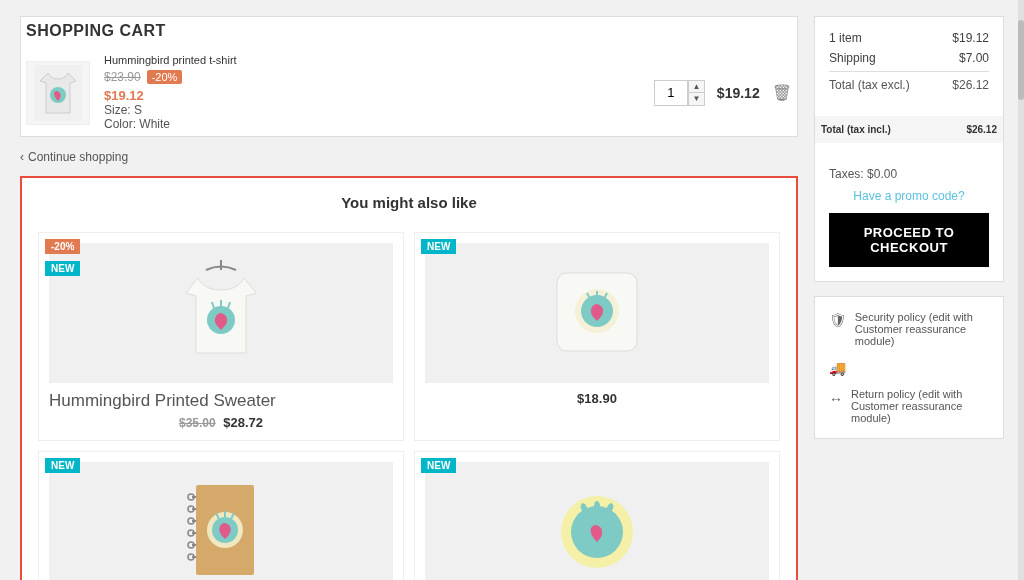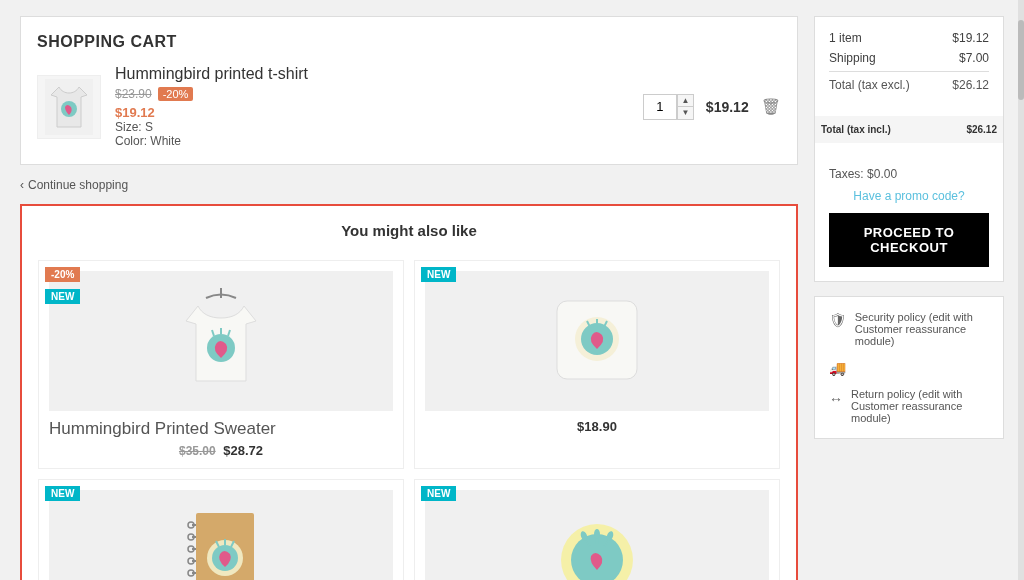--- a/index.html
+++ b/index.html
@@ -17,21 +17,21 @@
       padding: 16px 20px;
       max-width: 1024px;
     }
     .main-content {
       flex: 1;
       min-width: 0;
     }
     .cart-section {
       background: #fff;
       border: 1px solid #ddd;
-      padding: 16px;
+      padding: 5px;
       margin-bottom: 12px;
     }
     .cart-title {
       font-size: 16px;
       font-weight: bold;
       margin-bottom: 14px;
       color: #333;
       text-transform: uppercase;
       letter-spacing: 0.5px;
     }
@@ -47,21 +47,21 @@
       border: 1px solid #eee;
       display: flex;
       align-items: center;
       justify-content: center;
       flex-shrink: 0;
     }
     .cart-item-details {
       flex: 1;
     }
     .cart-item-name {
-      font-size: 16px;
+      font-size: 11px;
       color: #333;
       margin-bottom: 4px;
     }
     .cart-item-prices {
       display: flex;
       align-items: flex-end;
       gap: 6px;
       margin-bottom: 4px;
     }
     .price-original {

